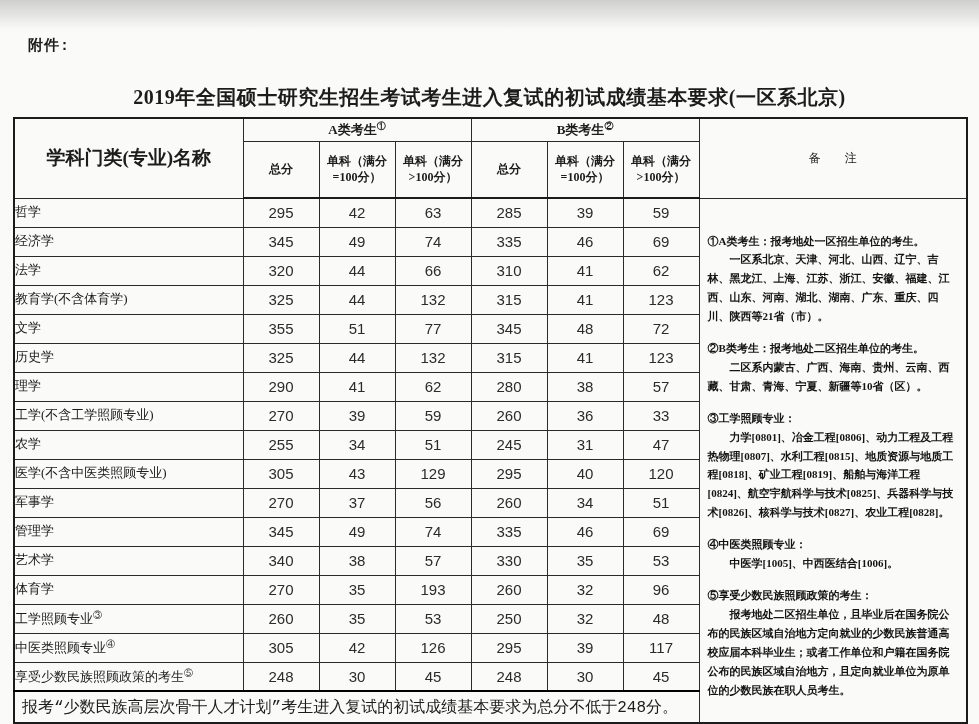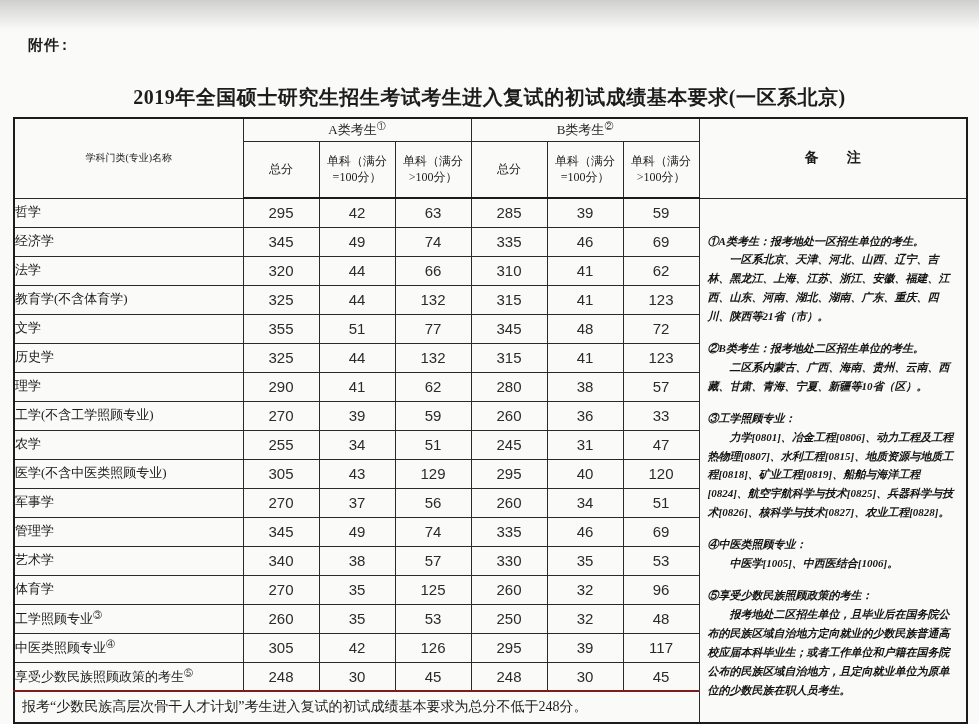--- a/index.html
+++ b/index.html
@@ -37,62 +37,62 @@
   }
   .score-table th, .score-table td {
     border:1px solid #2a2a2a;
     padding:0;
     text-align:center;
     vertical-align:middle;
     overflow:hidden;
   }
   thead th {
     font-family:"Liberation Serif", serif;
-    font-weight:400;
+    font-weight:700;
     font-size:13px;
   }
   tr.group-row { height:23px; }
   tr.sub-row { height:57px; }
   tr.sub-row th { font-size:12px; line-height:1.35; border-bottom:2px solid #1b1b1b; }
-  th.subject-head { font-size:10px; }
-  th.notes-head { font-size:14px; font-weight:700;margin-left:37px; }
+  th.subject-head { font-size:19px; }
+  th.notes-head { font-size:12px; font-weight:400;margin-left:37px; }
   thead sup { font-size:9px; }
   tbody tr.data-row { height:29px; }
   td.name-cell {
     text-align:left;
     font-family:"Liberation Serif", serif;
     font-size:13px;
     white-space:nowrap;
   }
   td.name-cell sup { font-size:9px; }
   td.num {
     font-size:15px;
     color:#2b2b2b;
     font-family:"Liberation Sans", sans-serif;
   }
   tr.footer-row { height:32px; }
   tr.footer-row td {
-    border-top:2px solid #7f1d1d;
+    border-top:2px solid #000000;
     text-align:left;
     padding-left:7px;
-    font-family:Liberation Serif, serif;
-    font-size:14px;
+    font-family:Liberation Mono, monospace;
+    font-size:16px;
     white-space:nowrap;
   }
   td.notes-cell { vertical-align:top; }
   .notes-box {
     padding:33px 8px 0 8px;
     text-align:left;
     font-family:"Liberation Serif", serif;
     font-weight:700;
     font-size:11px;
     line-height:1.72;
     color:#141414;
   }
-  .note-sec { margin:0 0 13px 0;font-style:italic; }
+  .note-sec { margin:0 0 13px 0; }
   .note-sec p { margin:0; }
   .note-body { text-indent:2em; }
 </style>
 </head>
 <body>
 
 <div class="top-band"></div>
 
 <div class="attachment">附件:</div>
 
@@ -264,21 +264,21 @@
     <td class="num">38</td>
     <td class="num">57</td>
     <td class="num">330</td>
     <td class="num">35</td>
     <td class="num">53</td>
   </tr>
       <tr class="data-row">
     <td class="name-cell"><span>体育学</span><sup></sup></td>
     <td class="num">270</td>
     <td class="num">35</td>
-    <td class="num">125</td>
+    <td class="num">193</td>
     <td class="num">260</td>
     <td class="num">32</td>
     <td class="num">96</td>
   </tr>
       <tr class="data-row">
     <td class="name-cell"><span>工学照顾专业</span><sup>③</sup></td>
     <td class="num">260</td>
     <td class="num">35</td>
     <td class="num">53</td>
     <td class="num">250</td>

